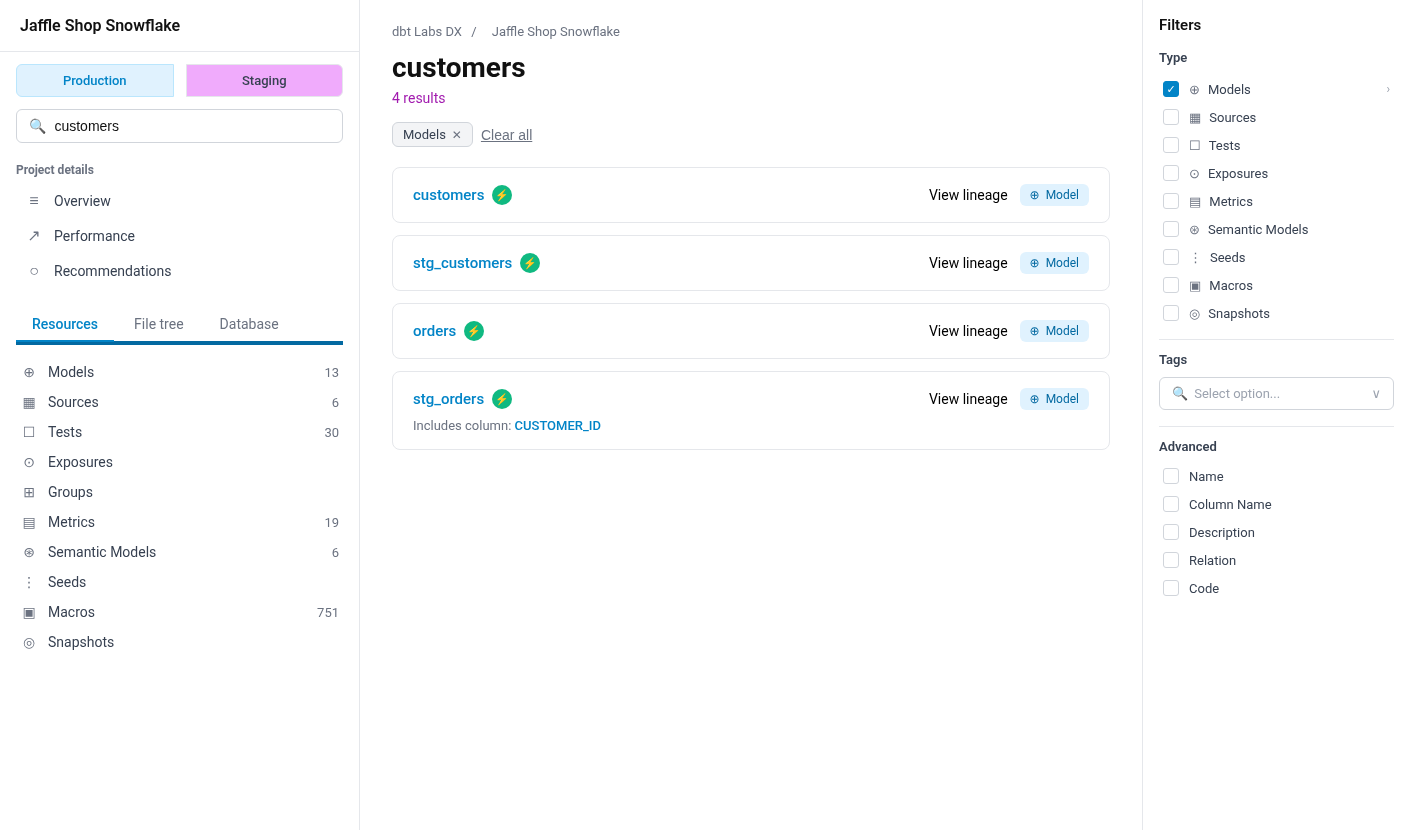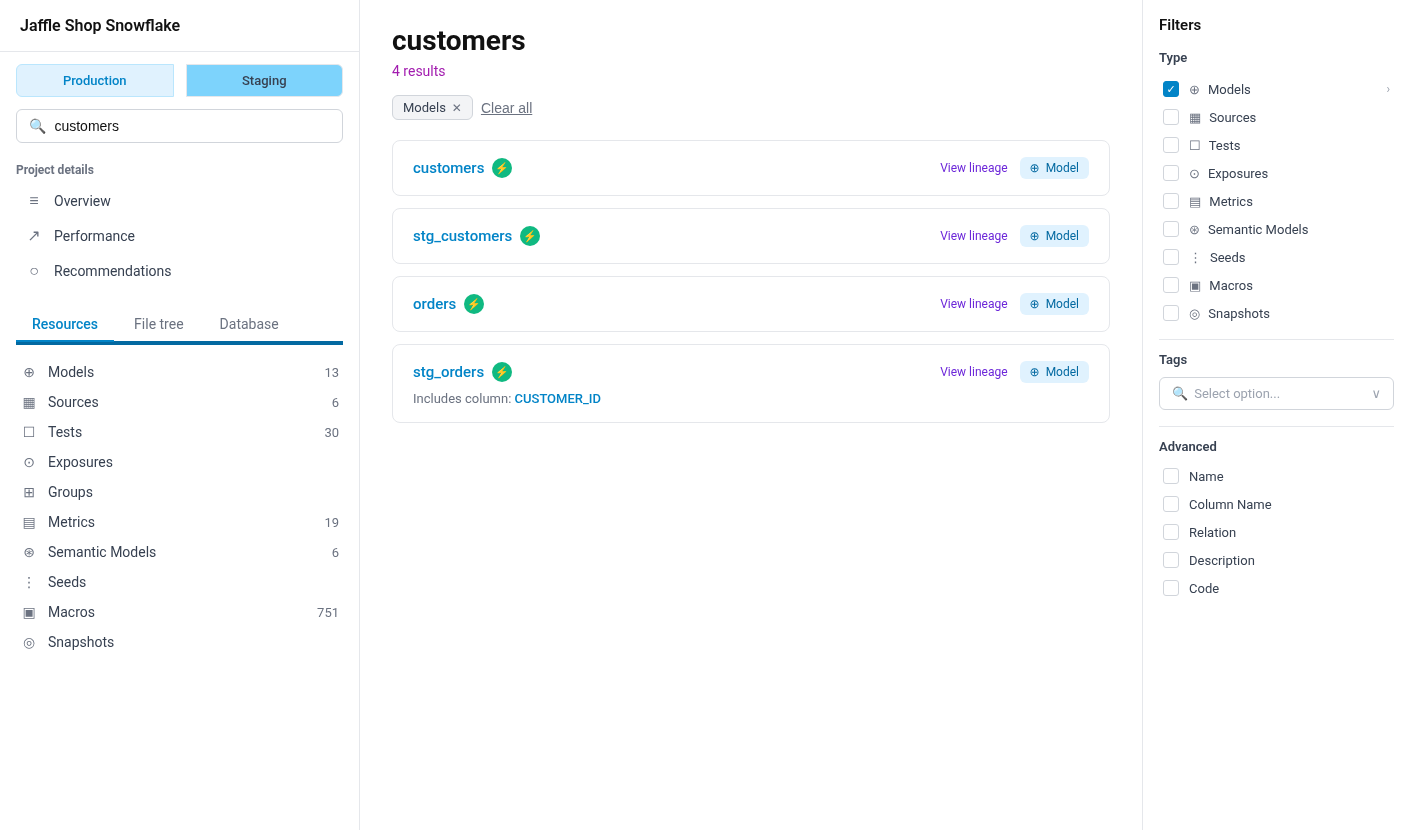--- a/index.html
+++ b/index.html
@@ -8,21 +8,21 @@
     
     .sidebar { width: 360px; border-right: 1px solid #e5e7eb; display: flex; flex-direction: column; overflow-y: auto; }
     .sidebar-header { padding: 16px 20px; border-bottom: 1px solid #e5e7eb; }
     .sidebar-title { font-size: 16px; font-weight: 600; color: #111; }
 
     .env-tabs { display: flex; padding: 12px 16px; gap: 12px; }
     .env-tab { flex: 1; text-align: center; padding: 8px 0; font-size: 13px; font-weight: 500; cursor: pointer; border: 1px solid #e5e7eb; }
     .env-tab.active { background: #e0f2fe; color: #0284c7; border-color: #bae6fd; }
     .env-tab:first-child { border-radius: 6px 0 0 6px; }
     .env-tab:last-child { border-radius: 0 6px 6px 0; }
-    .env-tab:not(.active) { background: #7dd3fc; color: #374151; }
+    .env-tab:not(.active) { background: #f0abfc; color: #374151; }
 
     .search-box { margin: 0 16px 12px; display: flex; align-items: center; border: 1px solid #d1d5db; border-radius: 6px; padding: 8px 12px; gap: 8px; }
     .search-box input { border: none; outline: none; flex: 1; font-size: 14px; color: #111; }
     .search-icon-char { color: #9ca3af; font-size: 14px; }
 
     .project-details { padding: 8px 16px; }
     .project-details-label { font-size: 12px; font-weight: 700; color: #6b7280; margin-bottom: 6px; }
     .project-nav-item { display: flex; align-items: center; gap: 10px; padding: 8px 8px; border-radius: 6px; cursor: pointer; color: #374151; font-size: 14px; }
     .nav-icon { color: #6b7280; font-size: 16px; width: 20px; text-align: center; }
 
@@ -48,21 +48,21 @@
     .filter-tag { display: flex; align-items: center; gap: 6px; background: #f3f4f6; border: 1px solid #d1d5db; border-radius: 6px; padding: 4px 10px; font-size: 13px; color: #374151; }
     .filter-tag-close { cursor: pointer; color: #6b7280; font-size: 12px; }
     .clear-all { background: none; border: none; color: #6b7280; font-size: 14px; cursor: pointer; text-decoration: underline; }
 
     
     .result-card { border: 1px solid #e5e7eb; border-radius: 8px; padding: 16px 20px; margin-bottom: 12px; background: #fff; }
     .result-card-header { display: flex; align-items: center; justify-content: space-between; }
     .result-name { font-size: 15px; font-weight: 500; color: #0284c7; text-decoration: none; display: flex; align-items: center; gap: 8px; }
     .lightning-badge { background: #10b981; border-radius: 50%; color: white; width: 20px; height: 20px; display: flex; align-items: center; justify-content: center; font-size: 11px; font-weight: bold; }
     .result-actions { display: flex; align-items: center; gap: 12px; }
-    .view-lineage { color: #6d28d9; font-size: 12px; cursor: pointer; text-decoration: none; }
+    .view-lineage { color: #000000; font-size: 14px; cursor: pointer; text-decoration: none; }
     .model-badge { background: #e0f2fe; color: #0369a1; border-radius: 6px; padding: 4px 10px; font-size: 12px; display: flex; align-items: center; gap: 6px; }
     .result-meta { margin-top: 8px; font-size: 13px; color: #6b7280; }
     .result-meta a { color: #0284c7; text-decoration: none; font-weight: 500; }
 
     
     .filters-panel { width: 268px; border-left: 1px solid #e5e7eb; padding: 16px; overflow-y: auto; }
     .filters-title { font-size: 15px; font-weight: 600; color: #111; margin-bottom: 16px; }
     .filter-section-title { font-size: 13px; font-weight: 600; color: #374151; margin-bottom: 10px; }
 
     .filter-item { display: flex; align-items: center; gap: 10px; padding: 6px 4px; cursor: pointer; border-radius: 4px; }
@@ -191,20 +191,25 @@
       <div class="resource-left">
         <span class="res-icon">◎</span>
         <span>Snapshots</span>
       </div>
       <span class="resource-count"></span>
     </div>
   </div>
 </div>
 
 <div class="main">
+  <div class="breadcrumb">
+    <a href="#">dbt Labs DX</a>
+    <span>/</span>
+    <span>Jaffle Shop Snowflake</span>
+  </div>
   <h1 class="page-title">customers</h1>
   <div class="results-count">4 results</div>
 
   <div class="filter-row">
     <div class="filter-tag">
       <span>Models</span>
       <span class="filter-tag-close">✕</span>
     </div>
     <button class="clear-all">Clear all</button>
   </div>
@@ -376,28 +381,28 @@
   </div>
   <div class="filter-item">
     <div class="filter-checkbox"></div>
     <span class="filter-label">
       <span>Column Name</span>
     </span>
   </div>
   <div class="filter-item">
     <div class="filter-checkbox"></div>
     <span class="filter-label">
+      <span>Description</span>
+    </span>
+  </div>
+  <div class="filter-item">
+    <div class="filter-checkbox"></div>
+    <span class="filter-label">
       <span>Relation</span>
     </span>
   </div>
   <div class="filter-item">
     <div class="filter-checkbox"></div>
     <span class="filter-label">
-      <span>Description</span>
-    </span>
-  </div>
-  <div class="filter-item">
-    <div class="filter-checkbox"></div>
-    <span class="filter-label">
       <span>Code</span>
     </span>
   </div>
 </div>
 
 </body></html>

